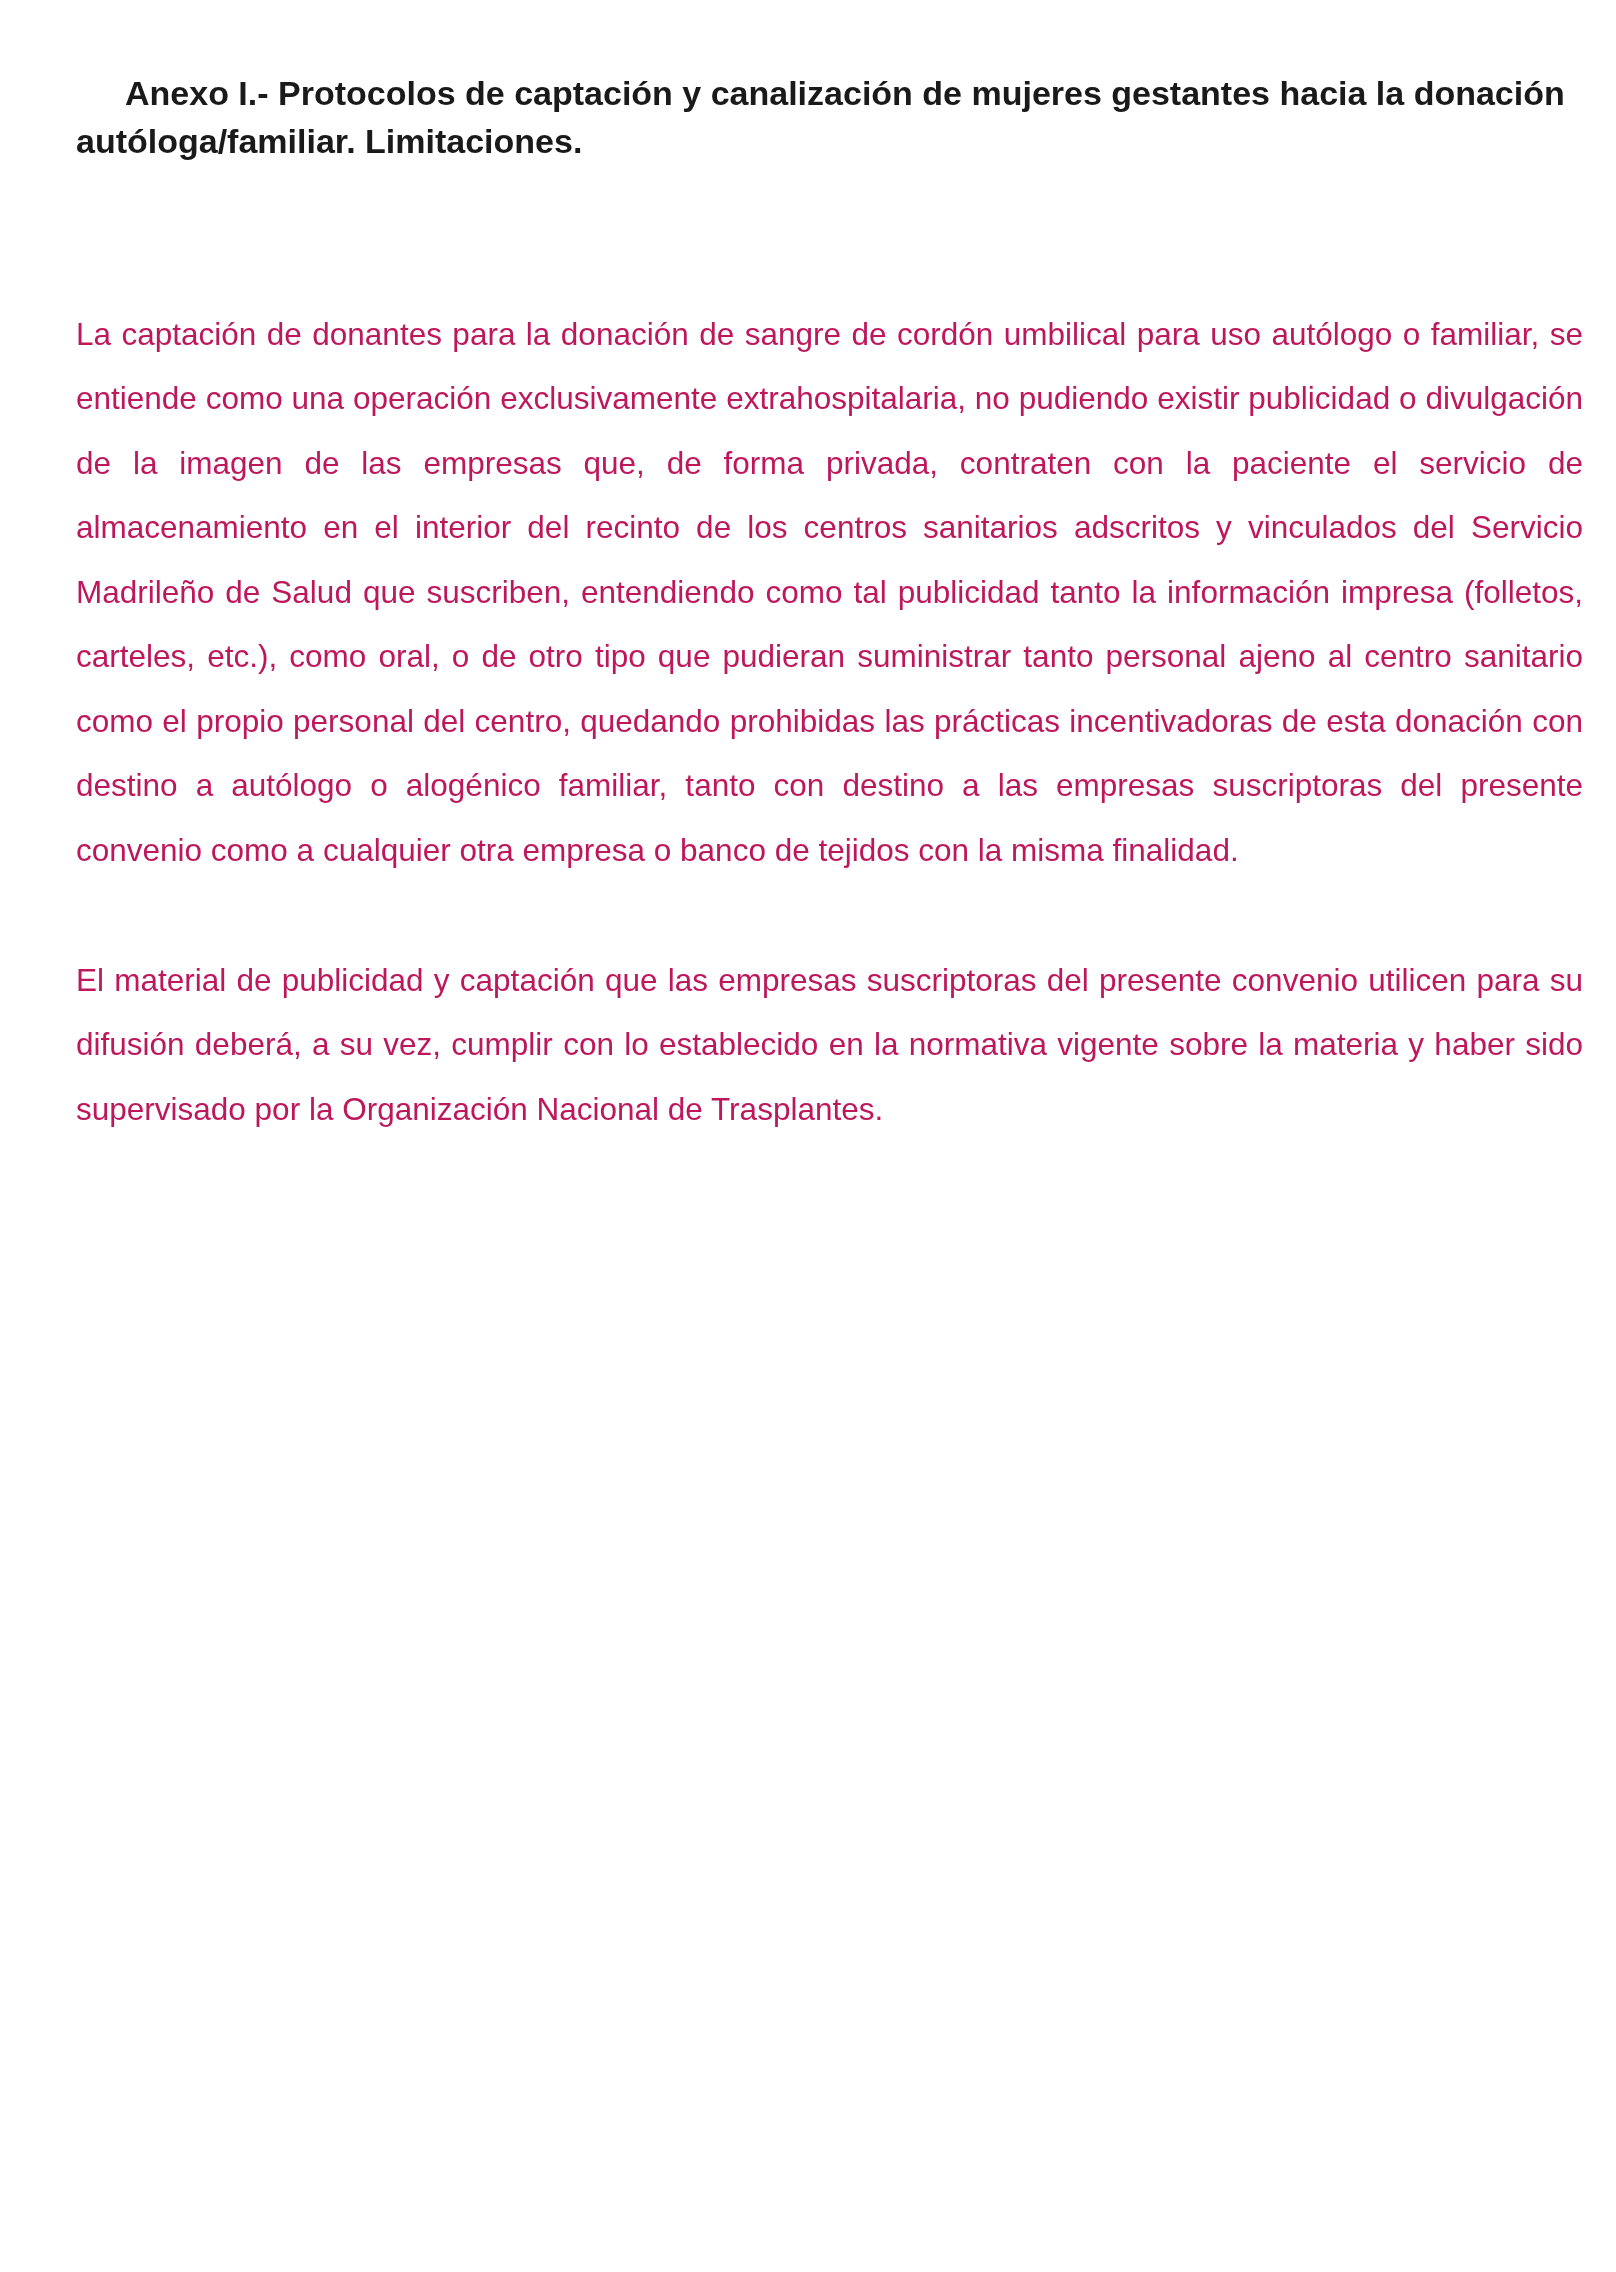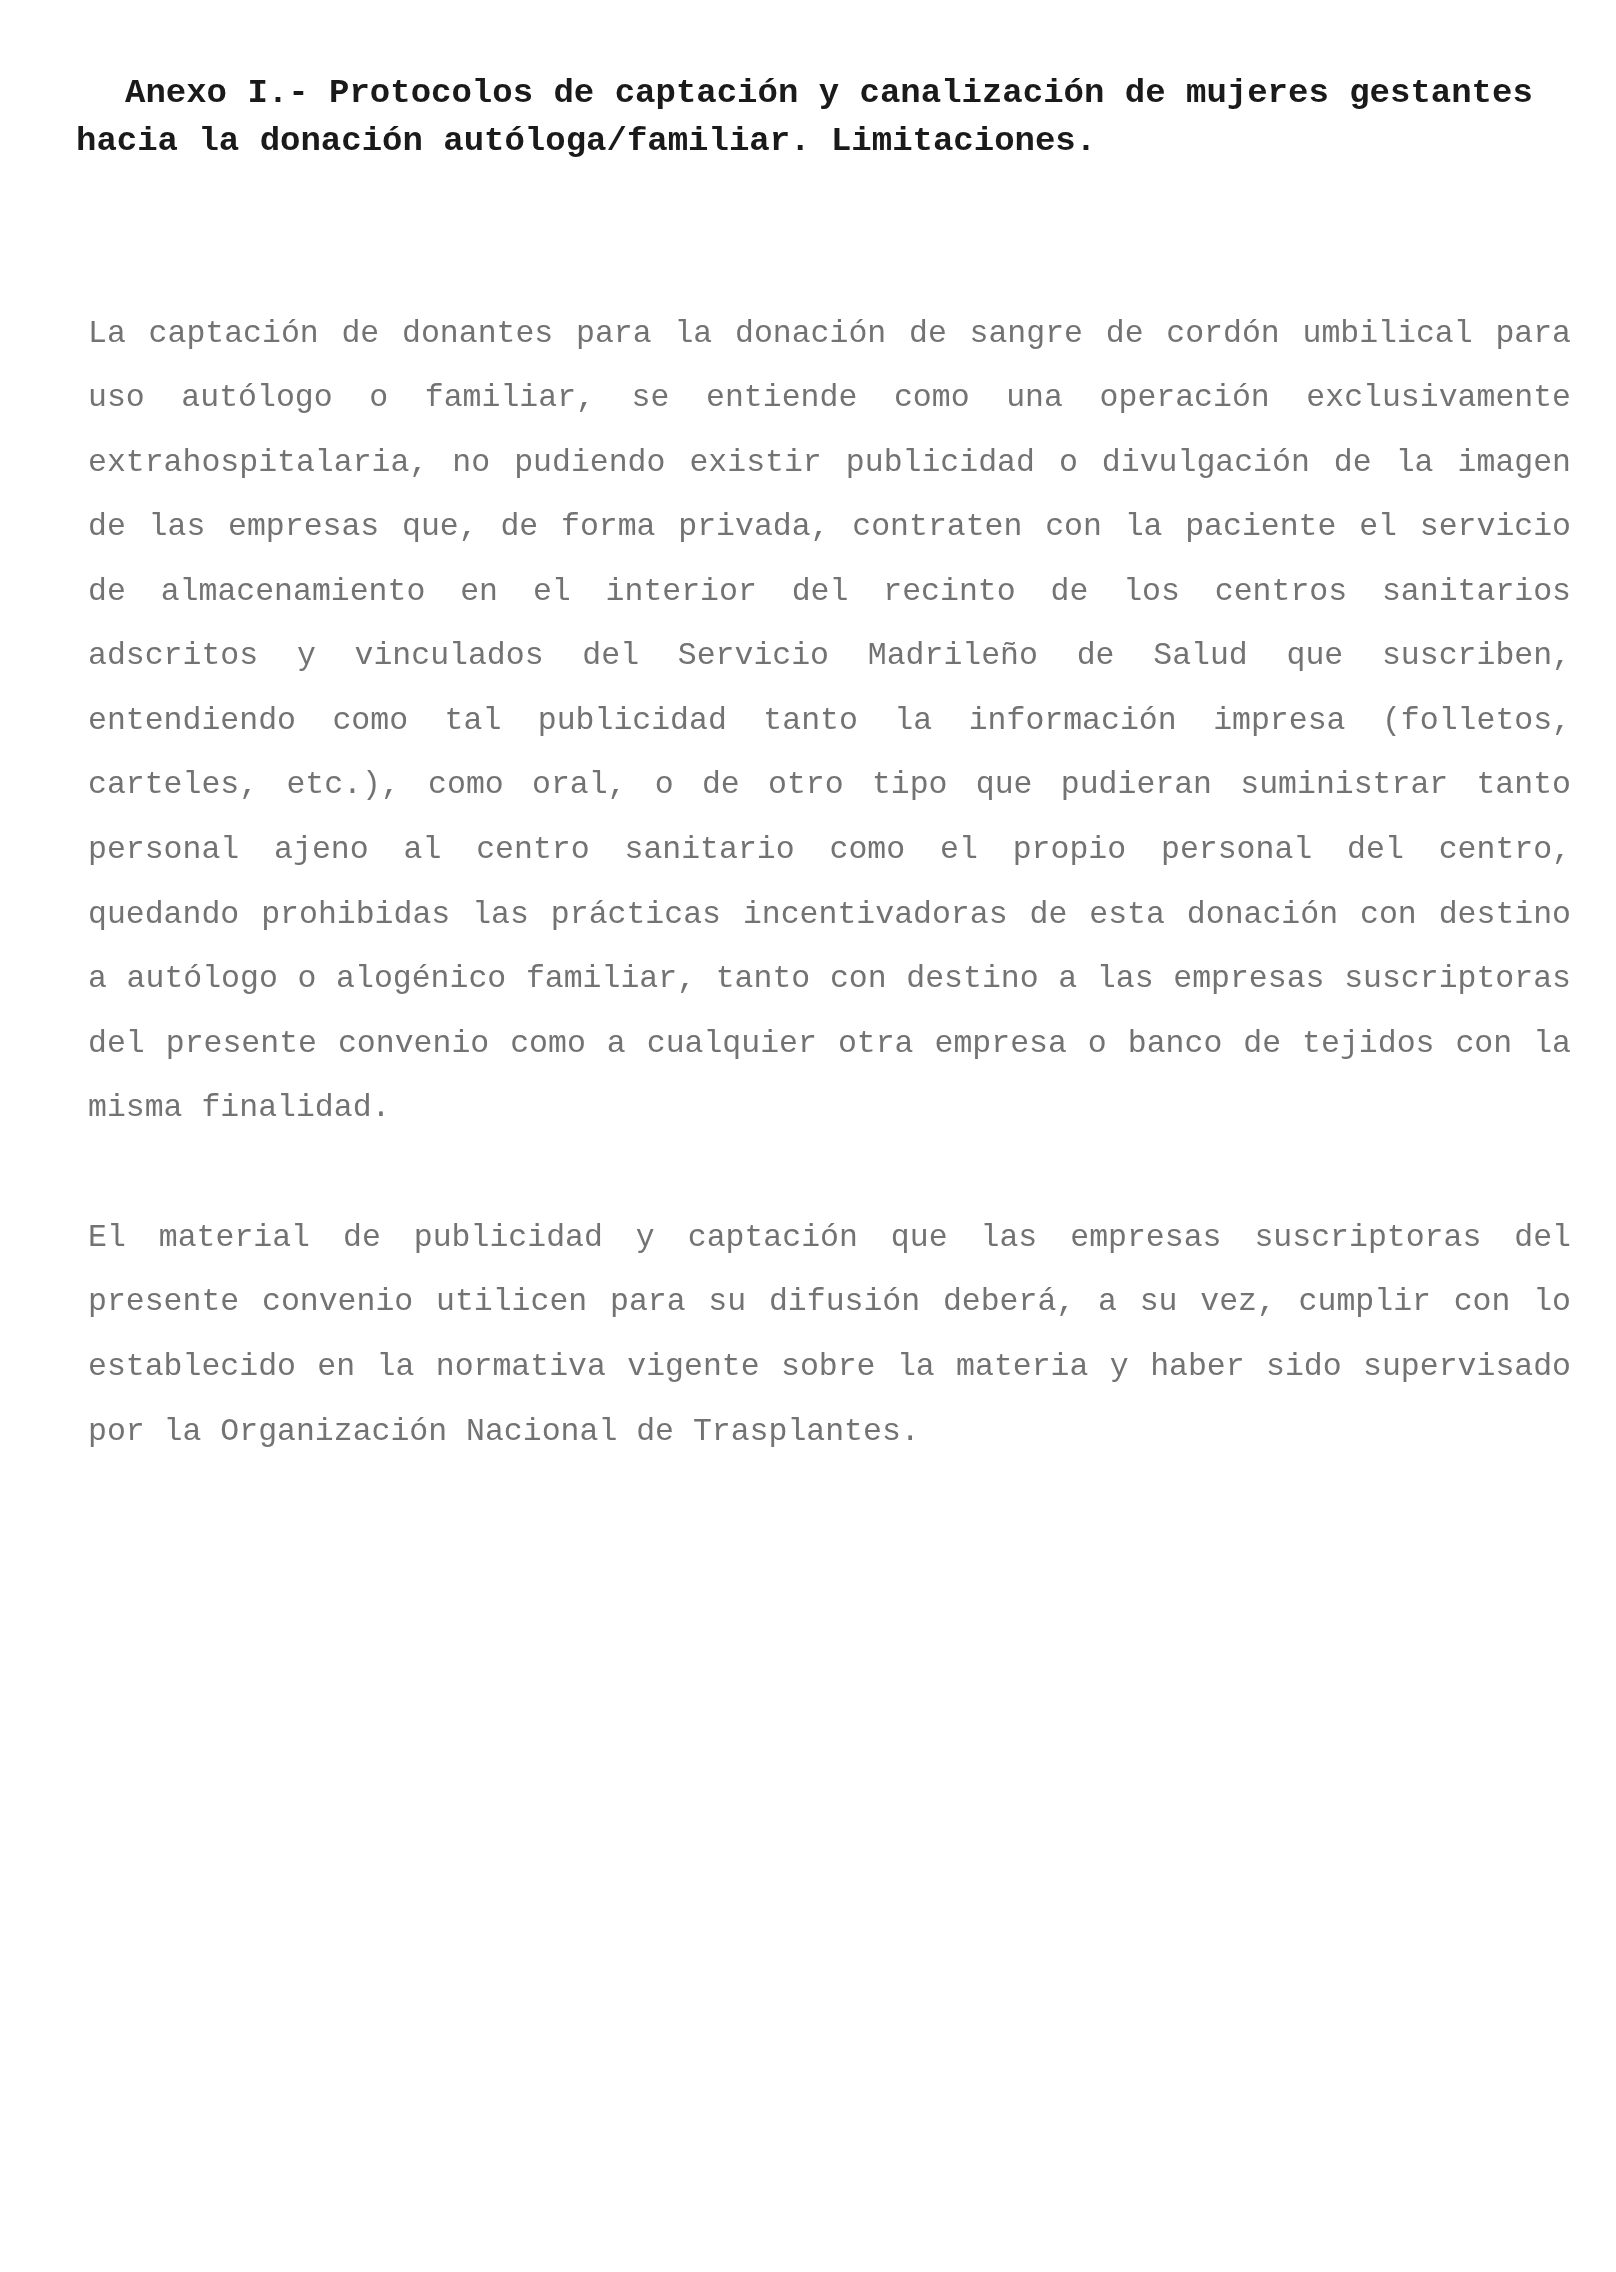--- a/index.html
+++ b/index.html
@@ -7,40 +7,40 @@
     padding: 0;
     background: #ffffff;
   }
   .page {
     position: relative;
     width: 1617px;
     height: 2273px;
     background: #ffffff;
     box-sizing: border-box;
     padding: 69px 34px 0 76px;
-    font-family: Liberation Mono, monospace;
+    font-family: Liberation Sans, sans-serif;
     color: #1a1a1a;
     overflow: hidden;
   }
   .heading {
     margin: 0;
     font-size: 34px;
     font-weight: bold;
     line-height: 1.42;
     text-indent: 49px;
     color: #1a1a1a;
     text-align: left;
   }
   .para {
     font-size: 31.5px;
     line-height: 2.05;
     text-align: justify;
     text-justify: inter-word;
-    color: #737373;
-    margin: 12px;
+    color: #be185d;
+    margin: 0;
   }
   .para-1 {
     margin-top: 136px;
   }
   .para-2 {
     margin-top: 65px;
   }
 </style>
 </head>
 <body>

